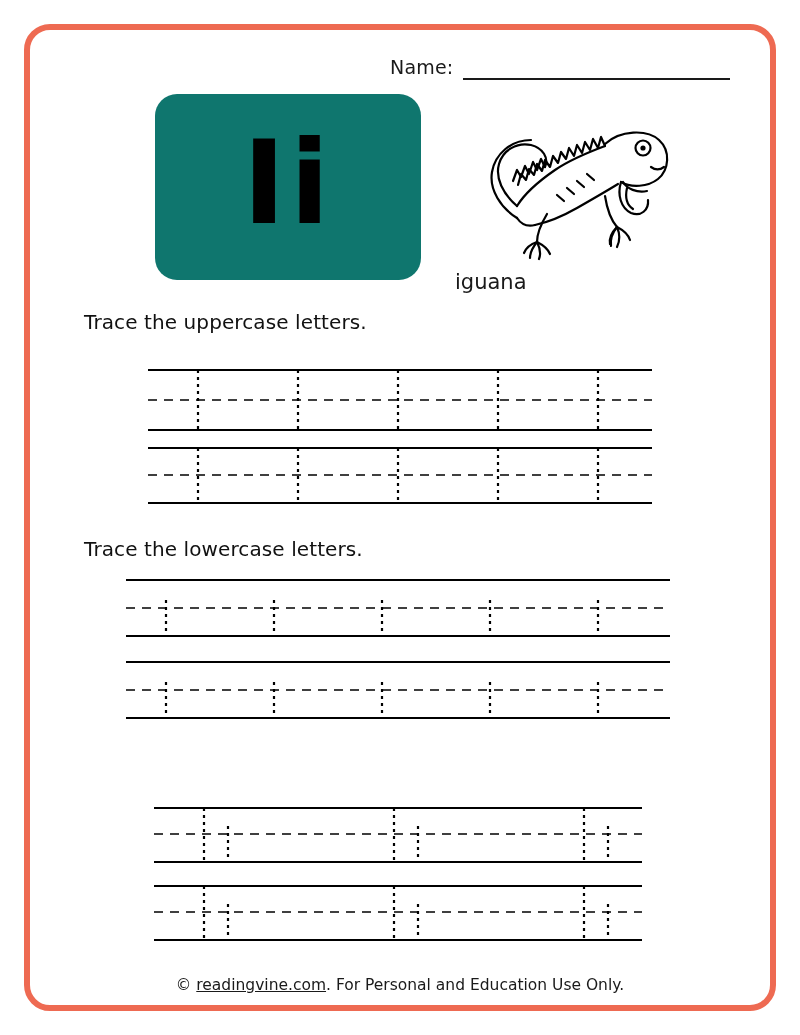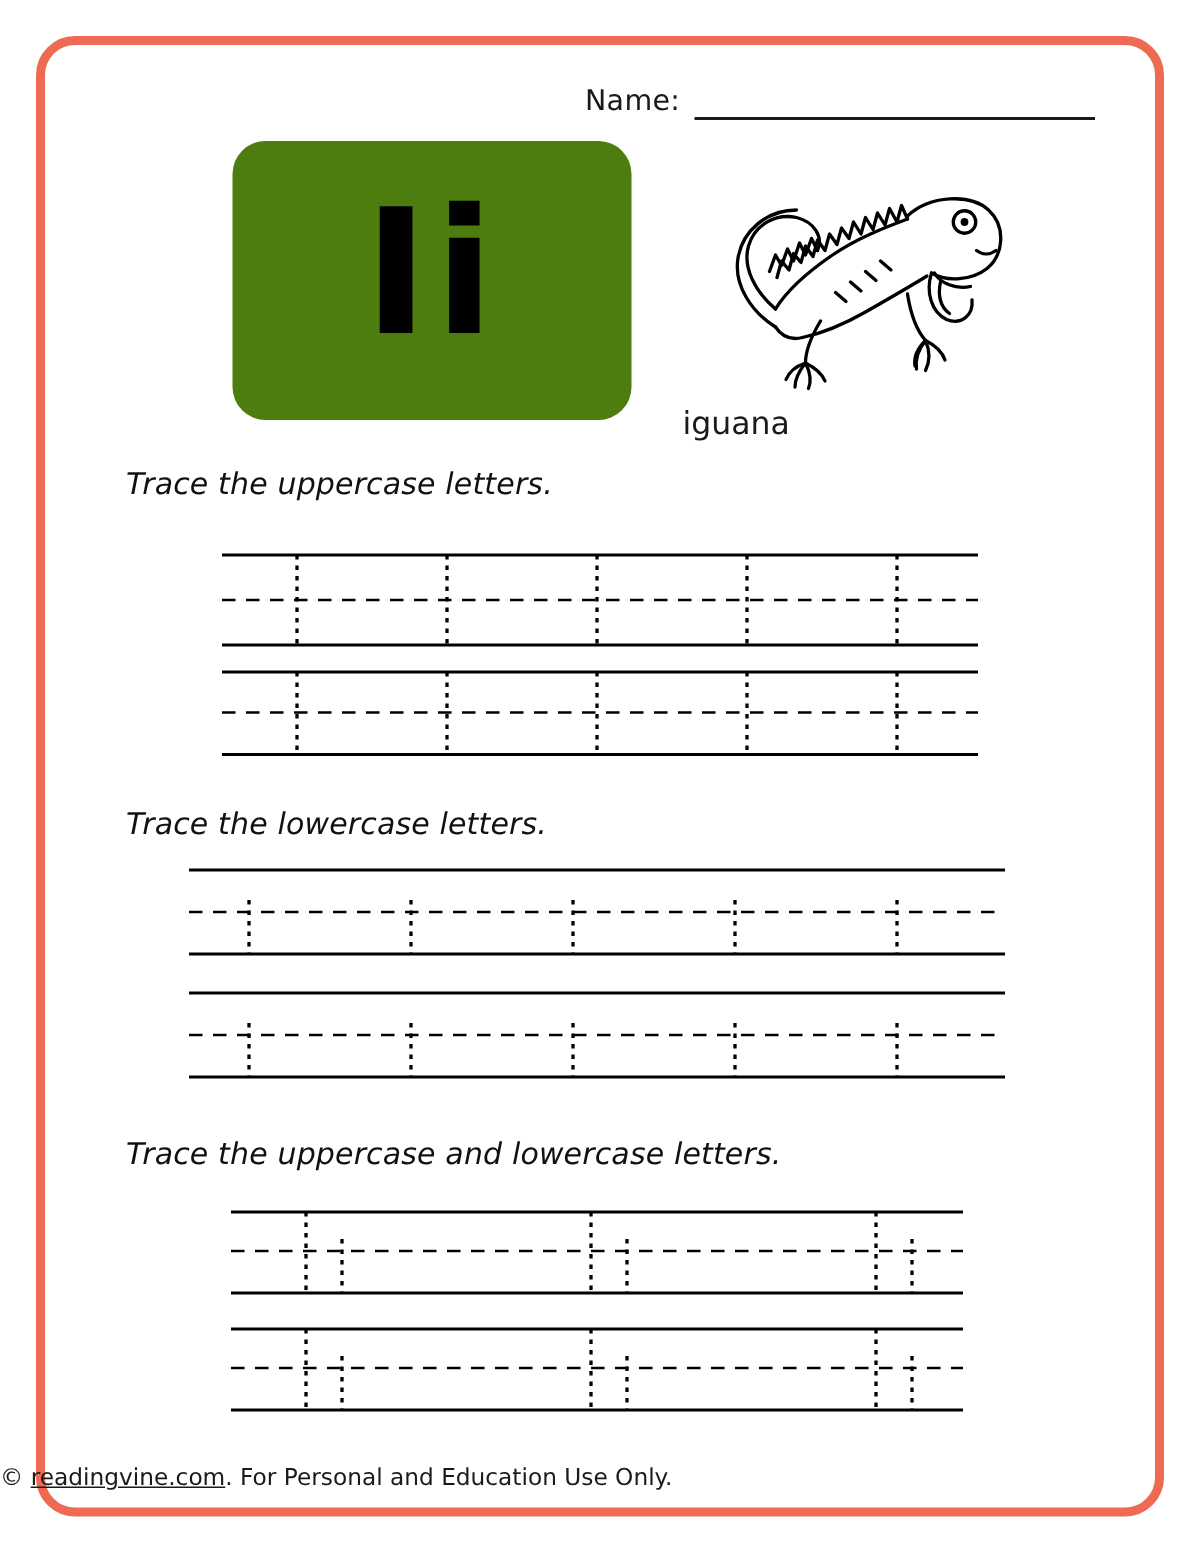--- a/index.html
+++ b/index.html
@@ -58,21 +58,21 @@
     height: 22px;
   }
 
   
   .letter-tile {
     position: absolute;
     left: 155px;
     top: 94px;
     width: 266px;
     height: 186px;
-    background: #4d7c0f;
+    background: #0f766e;
     border-radius: 22px;
     display: flex;
     align-items: center;
     justify-content: center;
   }
   .letter-tile .glyph {
     font-family: "DejaVu Sans", sans-serif;
     font-weight: 700;
     font-size: 116px;
     color: #000000;
@@ -99,39 +99,38 @@
     color: #1a1a1a;
   }
 
   
   .section-title {
     position: absolute;
     font-size: 20px;
     color: #111111;
     letter-spacing: 0.1px;
     white-space: nowrap;
-    font-style: italic;
   }
   #title-upper { left: 84px; top: 310px; }
   #title-lower { left: 84px; top: 537px; text-align: right; }
   #title-both  { left: 84px; top: 757px; }
 
   
   .lines-block {
     position: absolute;
   }
   .lines-svg { display: block; }
 
   
   .footer {
     position: absolute;
     left: 0;
     top: 976px;
     width: 800px;
-    text-align: left;
+    text-align: center;
     font-size: 15.5px;
     color: #1a1a1a;
   }
   .footer a {
     color: #1a1a1a;
     text-decoration: underline;
   }
 </style>
 </head>
 <body>
@@ -248,21 +247,20 @@
           <line x1="40" y1="112" x2="40" y2="148"></line>
           <line x1="148" y1="112" x2="148" y2="148"></line>
           <line x1="256" y1="112" x2="256" y2="148"></line>
           <line x1="364" y1="112" x2="364" y2="148"></line>
           <line x1="472" y1="112" x2="472" y2="148"></line>
         </g>
       </g>
     </svg>
   </div>
 
-  <div class="section-title" id="title-both">Trace the uppercase and lowercase letters.</div>
 
   <div class="lines-block" style="left:154px; top:800px;">
     <svg class="lines-svg" width="488" height="148" viewBox="0 0 488 148" xmlns="http://www.w3.org/2000/svg">
       <g stroke="#000000" fill="none">
 
         <line x1="0" y1="8" x2="488" y2="8" stroke-width="2"></line>
         <line x1="0" y1="34" x2="488" y2="34" stroke-width="1.6" stroke-dasharray="9 7"></line>
         <line x1="0" y1="62" x2="488" y2="62" stroke-width="2"></line>
         <g stroke-width="2.2" stroke-dasharray="3 4">
           <line x1="50" y1="8" x2="50" y2="62"></line>

